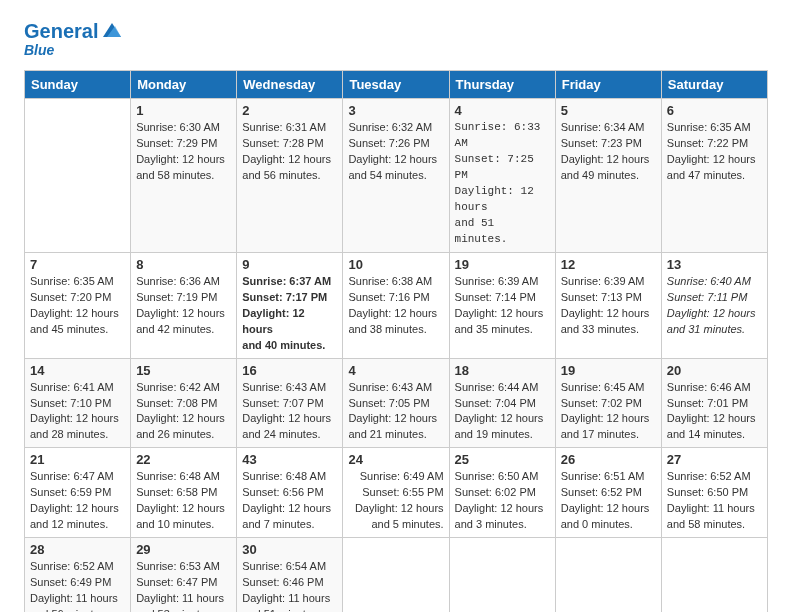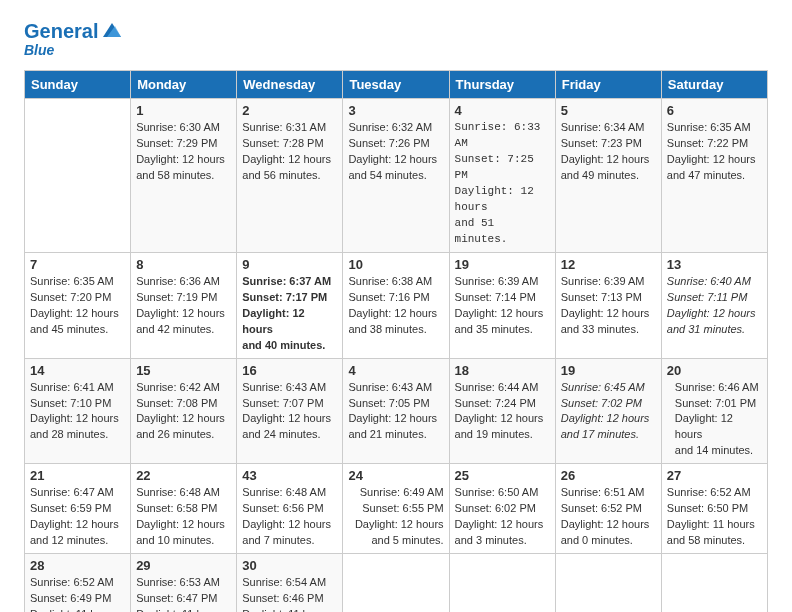--- a/index.html
+++ b/index.html
@@ -246,34 +246,34 @@
         <td>
           <span class="day-num">4</span>
           <div class="day-detail" style="white-space: pre-line;">Sunrise: 6:43 AM
 Sunset: 7:05 PM
 Daylight: 12 hours
 and 21 minutes.</div>
         </td>
         <td>
           <span class="day-num">18</span>
           <div class="day-detail" style="white-space: pre-line;">Sunrise: 6:44 AM
-Sunset: 7:24 PM
+Sunset: 7:04 PM
 Daylight: 12 hours
 and 19 minutes.</div>
         </td>
         <td>
           <span class="day-num">19</span>
-          <div class="day-detail" style="white-space: pre-line; font-style: italic;">Sunrise: 6:45 AM
+          <div class="day-detail" style="white-space: pre-line;">Sunrise: 6:45 AM
 Sunset: 7:02 PM
 Daylight: 12 hours
 and 17 minutes.</div>
         </td>
         <td>
           <span class="day-num">20</span>
-          <div class="day-detail" style="white-space: pre-line; margin-left: 8px;">Sunrise: 6:46 AM
+          <div class="day-detail" style="white-space: pre-line;">Sunrise: 6:46 AM
 Sunset: 7:01 PM
 Daylight: 12 hours
 and 14 minutes.</div>
         </td>
       </tr>
       <tr>
         <td>
           <span class="day-num">21</span>
           <div class="day-detail" style="white-space: pre-line;">Sunrise: 6:47 AM
 Sunset: 6:59 PM

